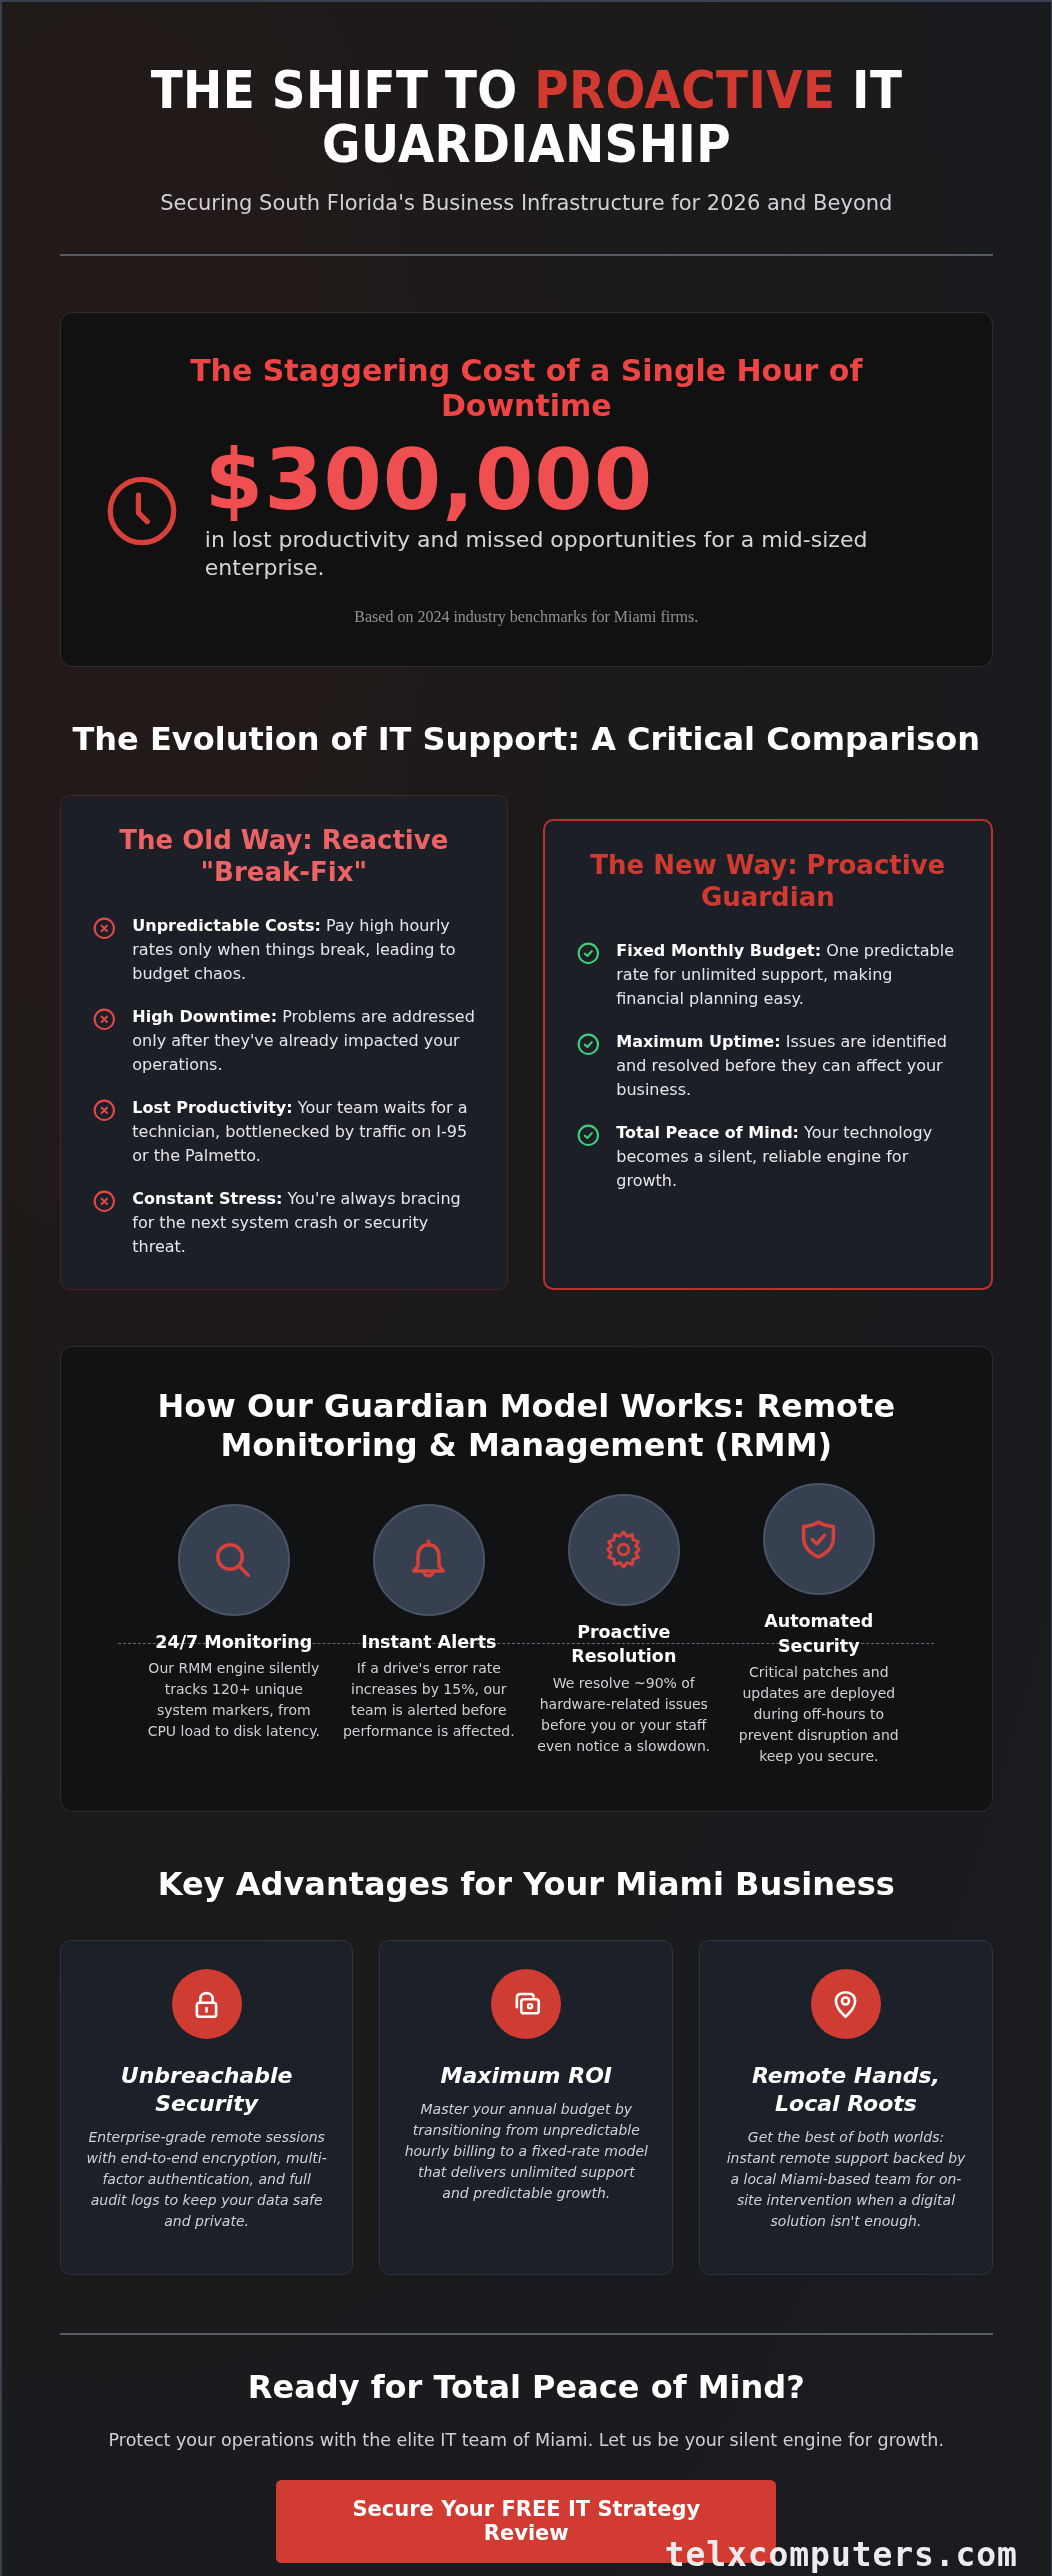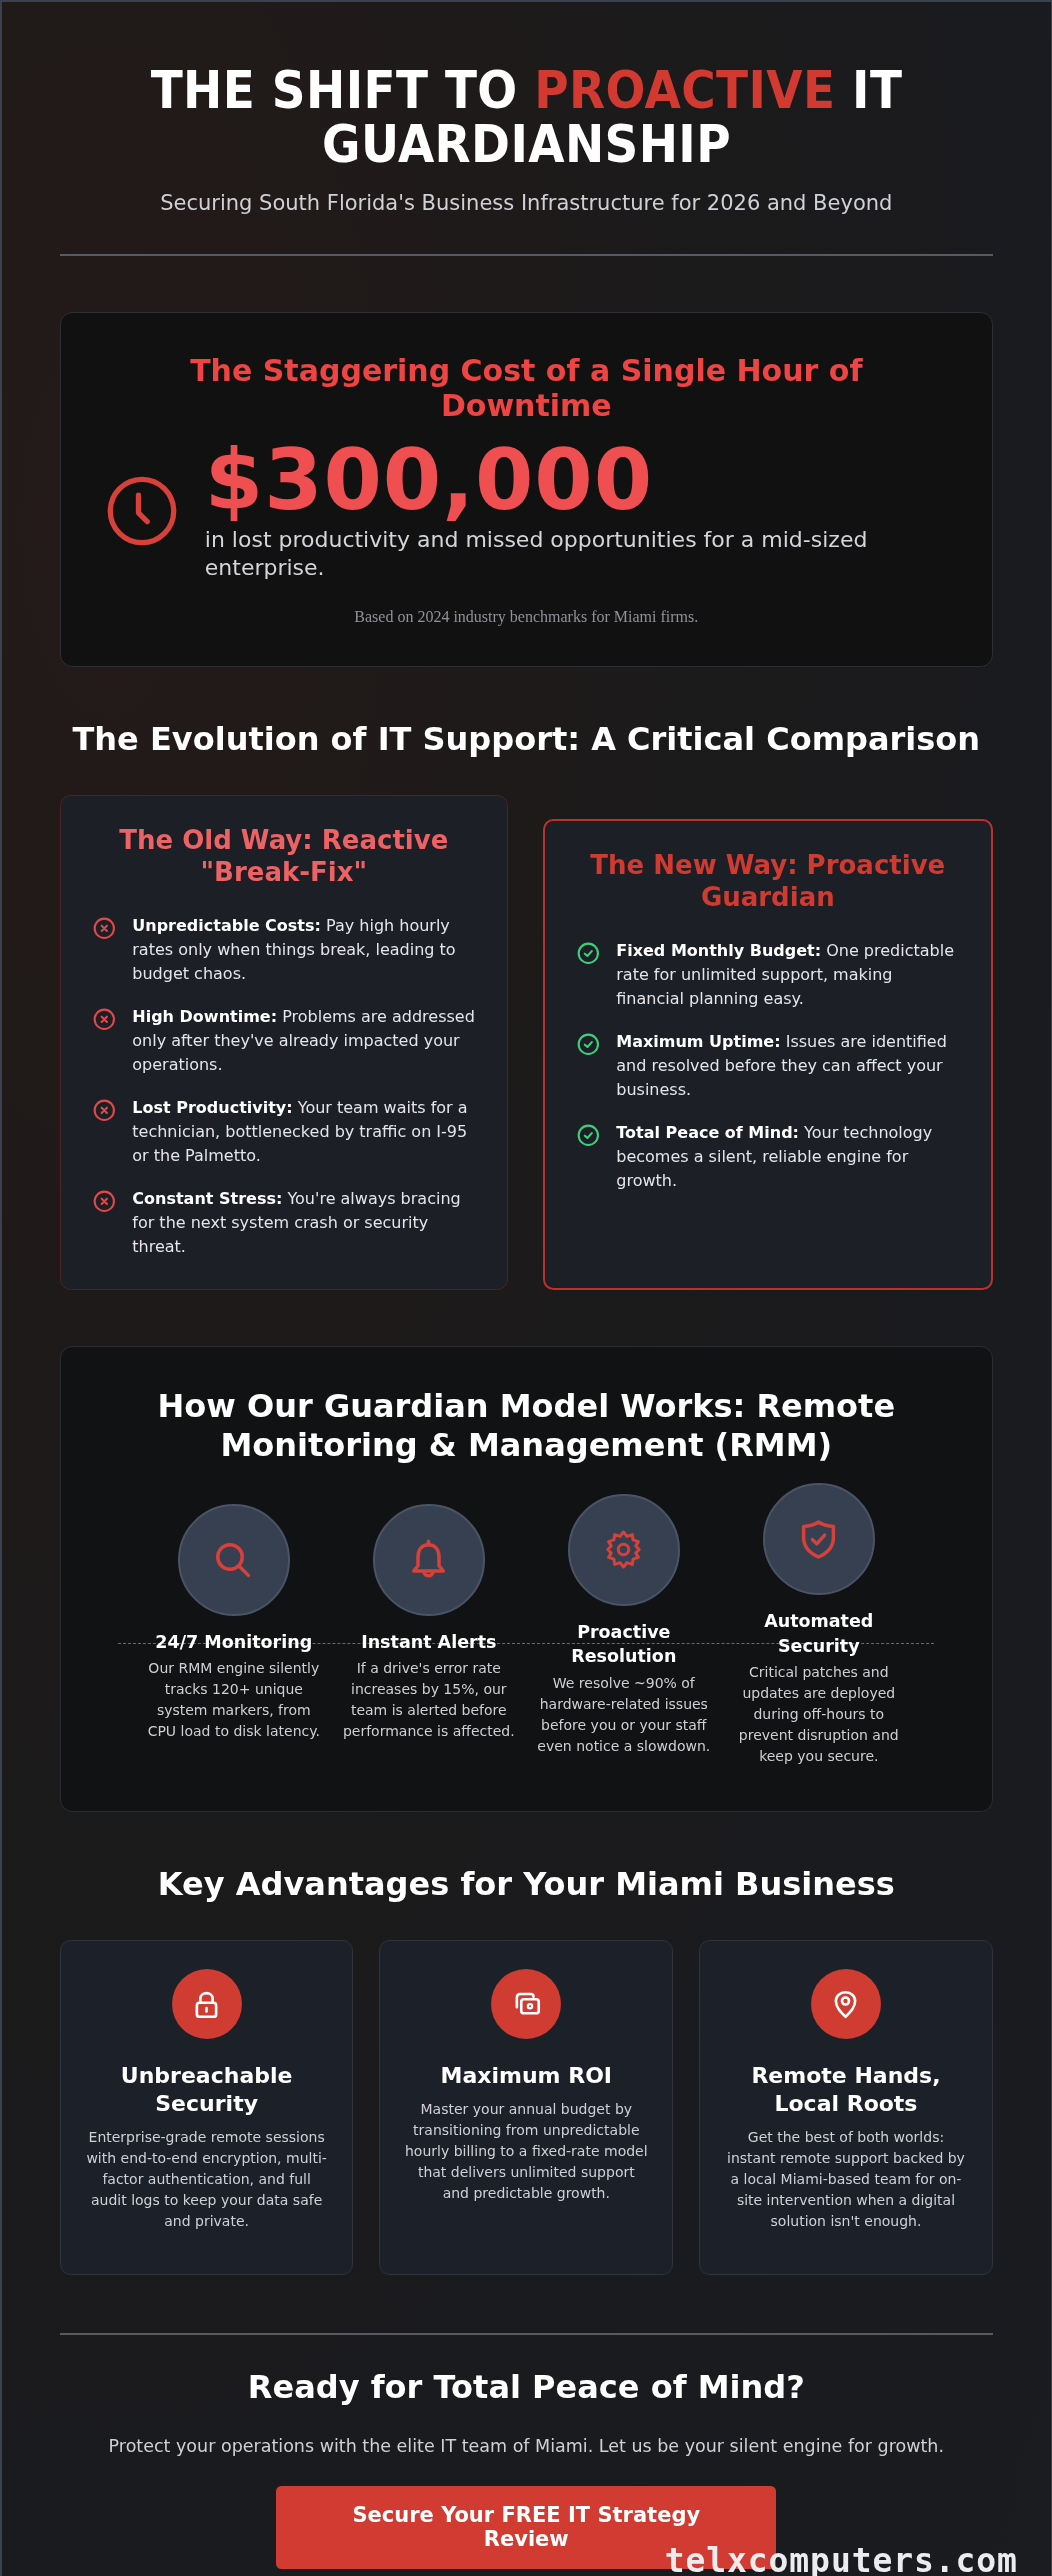--- a/index.html
+++ b/index.html
@@ -73,35 +73,35 @@
   .rmm-steps { display: flex; justify-content: center; gap: 0; margin-top: 39px; position: relative; padding: 0 26px; }
   .rmm-line { position: absolute; left: 40px; right: 40px; top: 139px; border-top: 1.8px dashed #666a72; }
   .rmm-step { width: 195px; text-align: center; position: relative; z-index: 1; }
   .rmm-circle {
     width: 112px; height: 112px; border-radius: 50%; background: #364050;
     border: 2.6px solid #4a5466; margin: 0 auto; display: flex; align-items: center; justify-content: center;
   }
   .rmm-step-title { font-weight: bold; font-size: 17.5px; line-height: 24.6px; color: #ffffff; margin-top: 14px; }
   .rmm-step-desc { font-size: 14px; line-height: 21px; color: #cfd0d3; margin-top: 3.5px; padding: 0 5.3px; }
 
-  .adv { display: flex; gap: 26px; margin-top: 37px; }
+  .adv { display: flex; gap: 26px; margin-top: 37px; font-style: italic; }
   .adv-card {
     flex: 1; background: #1c2028; border: 0.9px solid #2f343d; border-radius: 10.5px;
     padding: 28px 23px 32px; text-align: center; min-height: 335px;
   }
   .adv-icon {
     width: 70px; height: 70px; border-radius: 50%; background: #d03c31;
     margin: 0 auto; display: flex; align-items: center; justify-content: center;
   }
   .adv-title { font-weight: bold; font-size: 22px; line-height: 28px; color: #ffffff; margin-top: 23px; }
   .adv-desc { font-size: 14px; line-height: 21px; color: #cfd1d5; margin-top: 8.8px; }
 
   .cta { text-align: center; margin-top: 58px; padding-bottom: 35px; }
   .cta-title { font-weight: bold; font-size: 32px; color: #ffffff; margin-top: 33px; }
-  .cta-text { font-size: 17.5px; color: #cfd1d5; margin-top: 30px; }
+  .cta-text { font-size: 17.5px; color: #cfd1d5; margin-top: 24px; }
   .cta-btn {
     display: inline-block; margin-top: 30px; background: #d13b31; color: #ffffff;
     font-weight: bold; font-size: 21px; padding: 17.5px 40px; border-radius: 5.3px;
     border: none; width: 500px; font-family: "DejaVu Sans", sans-serif;
   }
   .brand {
     position: absolute; right: 33px; bottom: 32px;
     font-family: "DejaVu Sans Mono", monospace; font-weight: bold; font-size: 33px; color: #ececee; letter-spacing: 0.9px;
   }
 </style>

